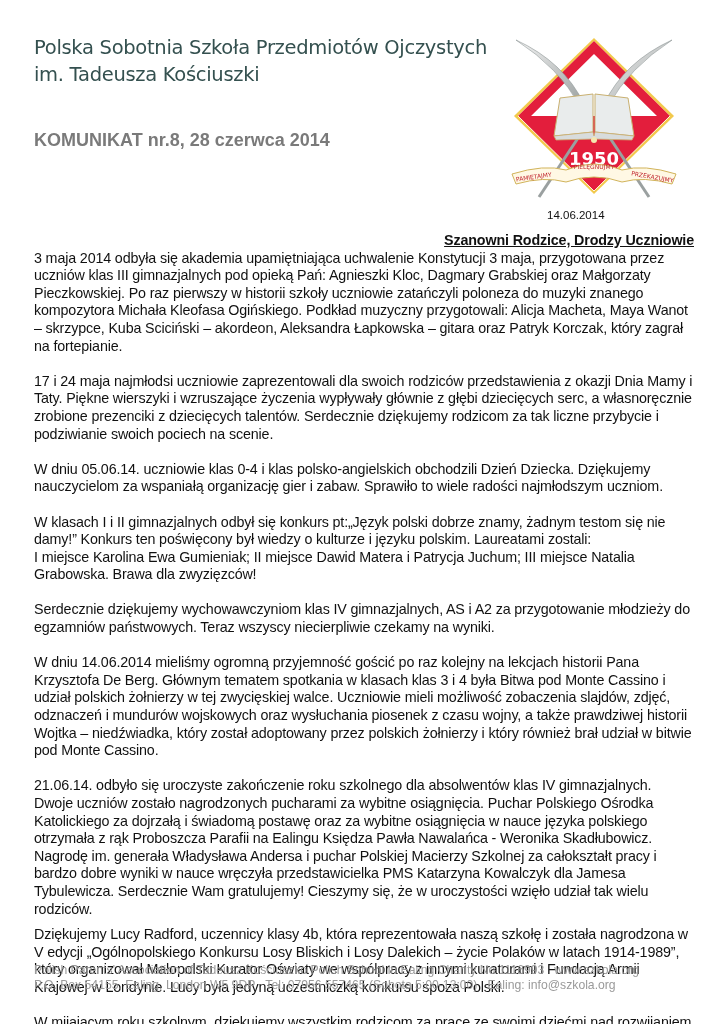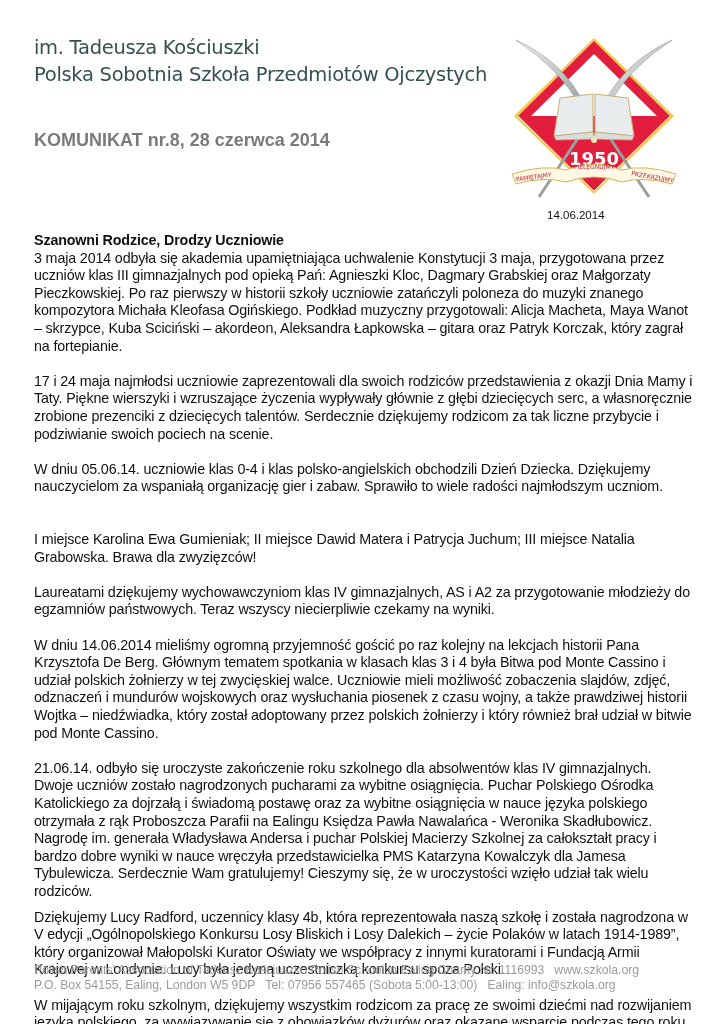--- a/index.html
+++ b/index.html
@@ -5,32 +5,32 @@
   html, body { margin: 0; padding: 0; background: #ffffff; }
   body { width: 724px; height: 1024px; position: relative; overflow: hidden; font-family: "Liberation Sans", sans-serif; color: #111111; }
   .school-title { position: absolute; left: 34px; top: 34px; font-family: "DejaVu Sans", sans-serif; font-size: 19.5px; line-height: 27px; color: #34504f; letter-spacing: -0.3px; }
   .school-title div { white-space: nowrap; }
   .komunikat { position: absolute; left: 34px; top: 130px; font-size: 18px; font-weight: bold; color: #7a7a7a; white-space: nowrap; }
   .logo { position: absolute; left: 504px; top: 32px; width: 176px; height: 170px; }
   .date { position: absolute; left: 547px; top: 209px; font-size: 11.5px; color: #111; }
   .content { position: absolute; left: 34px; top: 232px; width: 660px; font-size: 14.3px; line-height: 17.6px; letter-spacing: -0.15px; }
   .content p { margin: 0 0 17.6px 0; }
   .content p.tight { margin-bottom: 8px; }
-  .greeting { font-weight: bold; display: block; }
+  .greeting { font-weight: bold; text-decoration: underline; display: block; text-align: right; }
   .footer { position: absolute; left: 34px; top: 963px; font-size: 12.2px; line-height: 15px; color: #9a9a9a; white-space: nowrap; }
   .footer span.sep { display: inline-block; width: 10px; }
 </style>
 </head>
 <body>
 
 <div>
 
   <div class="school-title">
+    <div>Polska Sobotnia Szkoła Przedmiotów Ojczystych</div>
     <div>im. Tadeusza Kościuszki</div>
-    <div>Polska Sobotnia Szkoła Przedmiotów Ojczystych</div>
   </div>
 
   <div class="komunikat">KOMUNIKAT nr.8, 28 czerwca 2014</div>
 
   <div class="logo">
     <svg width="176" height="170" viewBox="0 0 176 170" xmlns="http://www.w3.org/2000/svg">
       <defs>
         <linearGradient id="sabre" x1="0" y1="0" x2="1" y2="1">
           <stop offset="0" stop-color="#f4f4f4"></stop>
           <stop offset="1" stop-color="#9aa0a0"></stop>
@@ -69,24 +69,24 @@
   <div class="date">14.06.2014</div>
 
   <div class="content">
     <p>
       <span class="greeting">Szanowni Rodzice, Drodzy Uczniowie</span>
       <span>3 maja 2014 odbyła się akademia upamiętniająca uchwalenie Konstytucji 3 maja, przygotowana przez uczniów klas III gimnazjalnych pod opieką Pań: Agnieszki Kloc, Dagmary Grabskiej oraz Małgorzaty Pieczkowskiej. Po raz pierwszy w historii szkoły uczniowie zatańczyli poloneza do muzyki znanego kompozytora Michała Kleofasa Ogińskiego. Podkład muzyczny przygotowali: Alicja Macheta, Maya Wanot – skrzypce, Kuba Sciciński – akordeon, Aleksandra Łapkowska – gitara oraz Patryk Korczak, który zagrał na fortepianie.</span>
     </p>
     <p>17 i 24 maja najmłodsi uczniowie zaprezentowali dla swoich rodziców przedstawienia z okazji Dnia Mamy i Taty. Piękne wierszyki i wzruszające życzenia wypływały głównie z głębi dziecięcych serc, a własnoręcznie zrobione prezenciki z dziecięcych talentów. Serdecznie dziękujemy rodzicom za tak liczne przybycie i podziwianie swoich pociech na scenie.</p>
     <p>W dniu 05.06.14. uczniowie klas 0-4 i klas polsko-angielskich obchodzili Dzień Dziecka. Dziękujemy nauczycielom za wspaniałą organizację gier i zabaw. Sprawiło to wiele radości najmłodszym uczniom.</p>
     <p>
-      <br>
+      <span>W klasach I i II gimnazjalnych odbył się konkurs pt:„Język polski dobrze znamy, żadnym testom się nie damy!”  Konkurs ten poświęcony był wiedzy o kulturze i języku polskim. Laureatami zostali:</span><br>
       <span>I miejsce Karolina Ewa Gumieniak;  II miejsce Dawid Matera i Patrycja Juchum; III miejsce Natalia Grabowska. Brawa dla zwyzięzców!</span>
     </p>
-    <p>Laureatami dziękujemy wychowawczyniom klas IV gimnazjalnych, AS i A2 za przygotowanie młodzieży do egzamniów państwowych. Teraz wszyscy niecierpliwie czekamy na wyniki.</p>
+    <p>Serdecznie dziękujemy wychowawczyniom klas IV gimnazjalnych, AS i A2 za przygotowanie młodzieży do egzamniów państwowych. Teraz wszyscy niecierpliwie czekamy na wyniki.</p>
     <p>W dniu 14.06.2014 mieliśmy ogromną przyjemność gościć po raz kolejny na lekcjach historii Pana Krzysztofa De Berg. Głównym tematem spotkania w klasach klas 3 i 4  była Bitwa pod Monte Cassino i udział polskich żołnierzy w tej zwycięskiej walce. Uczniowie mieli możliwość zobaczenia slajdów, zdjęć, odznaczeń i mundurów wojskowych oraz wysłuchania piosenek z czasu wojny, a także prawdziwej historii Wojtka – niedźwiadka, który został adoptowany przez polskich żołnierzy i który również brał udział w bitwie pod Monte Cassino.</p>
     <p class="tight">
       <span>21.06.14. odbyło się uroczyste zakończenie roku szkolnego dla absolwentów klas IV gimnazjalnych. Dwoje uczniów zostało nagrodzonych pucharami za wybitne osiągnięcia. Puchar Polskiego Ośrodka Katolickiego za dojrzałą i świadomą postawę oraz za wybitne osiągnięcia w nauce języka polskiego otrzymała z rąk Proboszcza Parafii na Ealingu Księdza Pawła Nawalańca - Weronika Skadłubowicz.</span><br>
       <span>Nagrodę im. generała Władysława Andersa i puchar Polskiej Macierzy Szkolnej za całokształt pracy i bardzo dobre wyniki w nauce wręczyła przedstawicielka PMS Katarzyna Kowalczyk dla Jamesa Tybulewicza. Serdecznie Wam gratulujemy! Cieszymy się, że w uroczystości wzięło udział tak wielu rodziców.</span>
     </p>
     <p>Dziękujemy Lucy Radford, uczennicy klasy 4b, która reprezentowała naszą szkołę i została nagrodzona w V edycji „Ogólnopolskiego Konkursu Losy Bliskich i Losy Dalekich – życie Polaków w latach 1914-1989”, który organizował Małopolski Kurator Oświaty we współpracy z innymi kuratorami i Fundacją Armii Krajowej w Londynie. Lucy była jedyną uczestniczką konkursu spoza Polski.</p>
     <p>W mijającym roku szkolnym, dziękujemy wszystkim rodzicom za pracę ze swoimi dziećmi nad rozwijaniem języka polskiego, za wywiązywanie się z obowiązków dyżurów oraz okazane wsparcie podczas tego roku szkolnego.</p>
   </div>
 
   <div class="footer">

